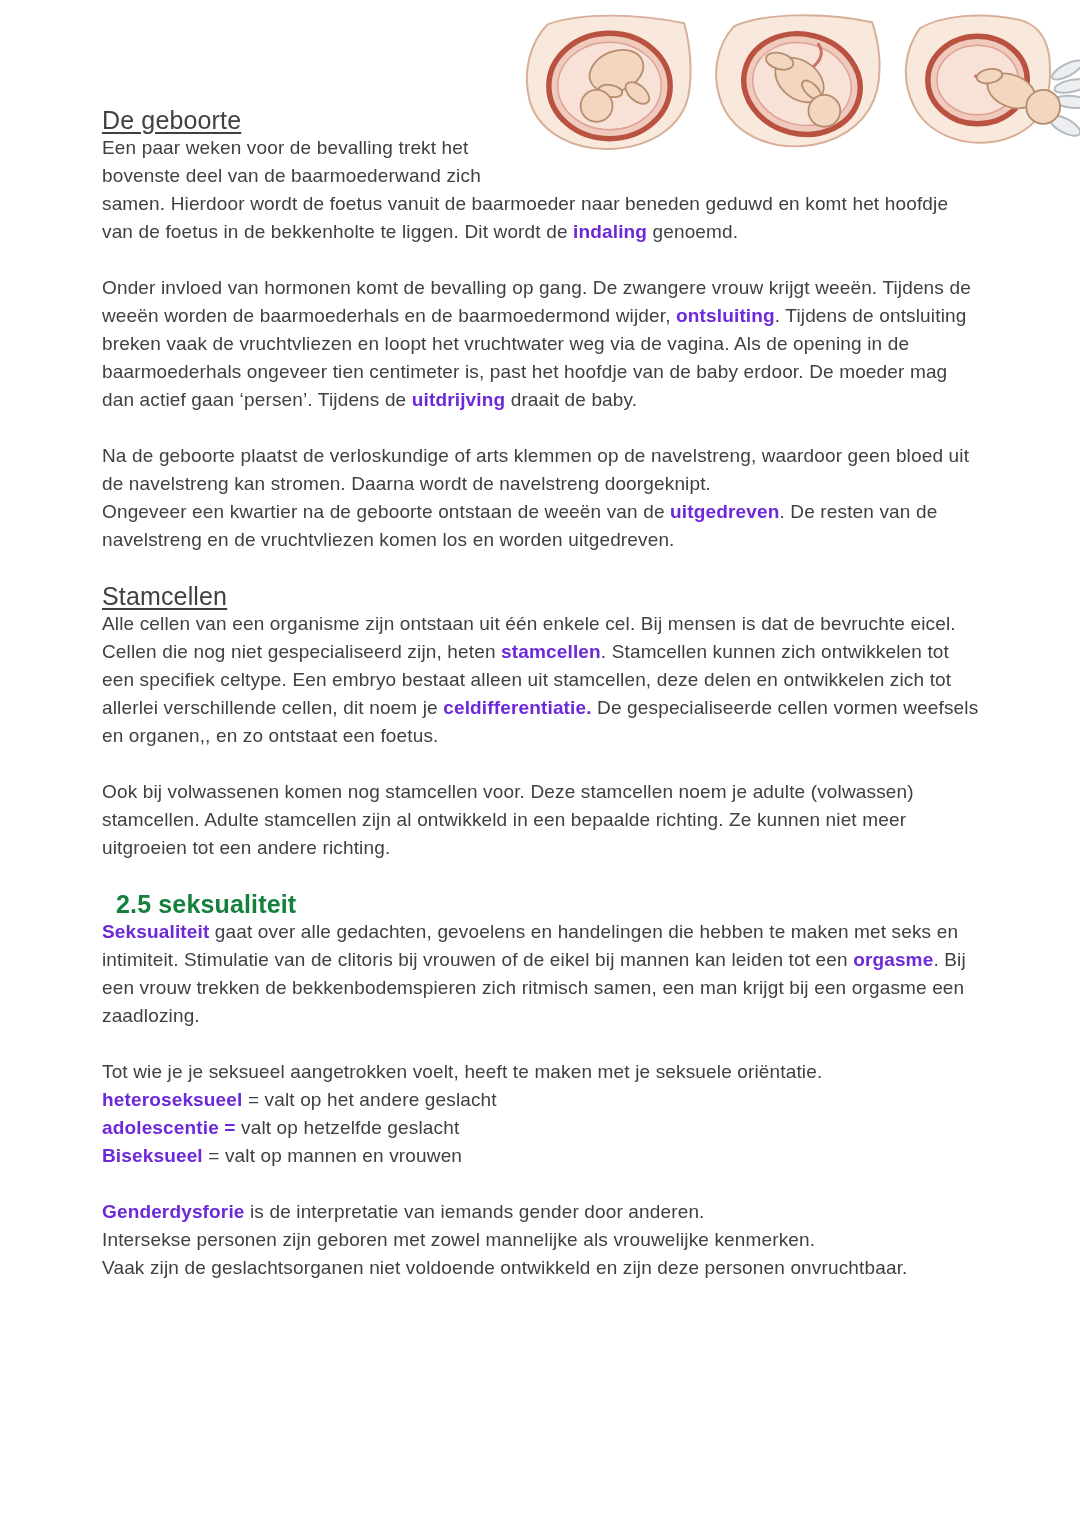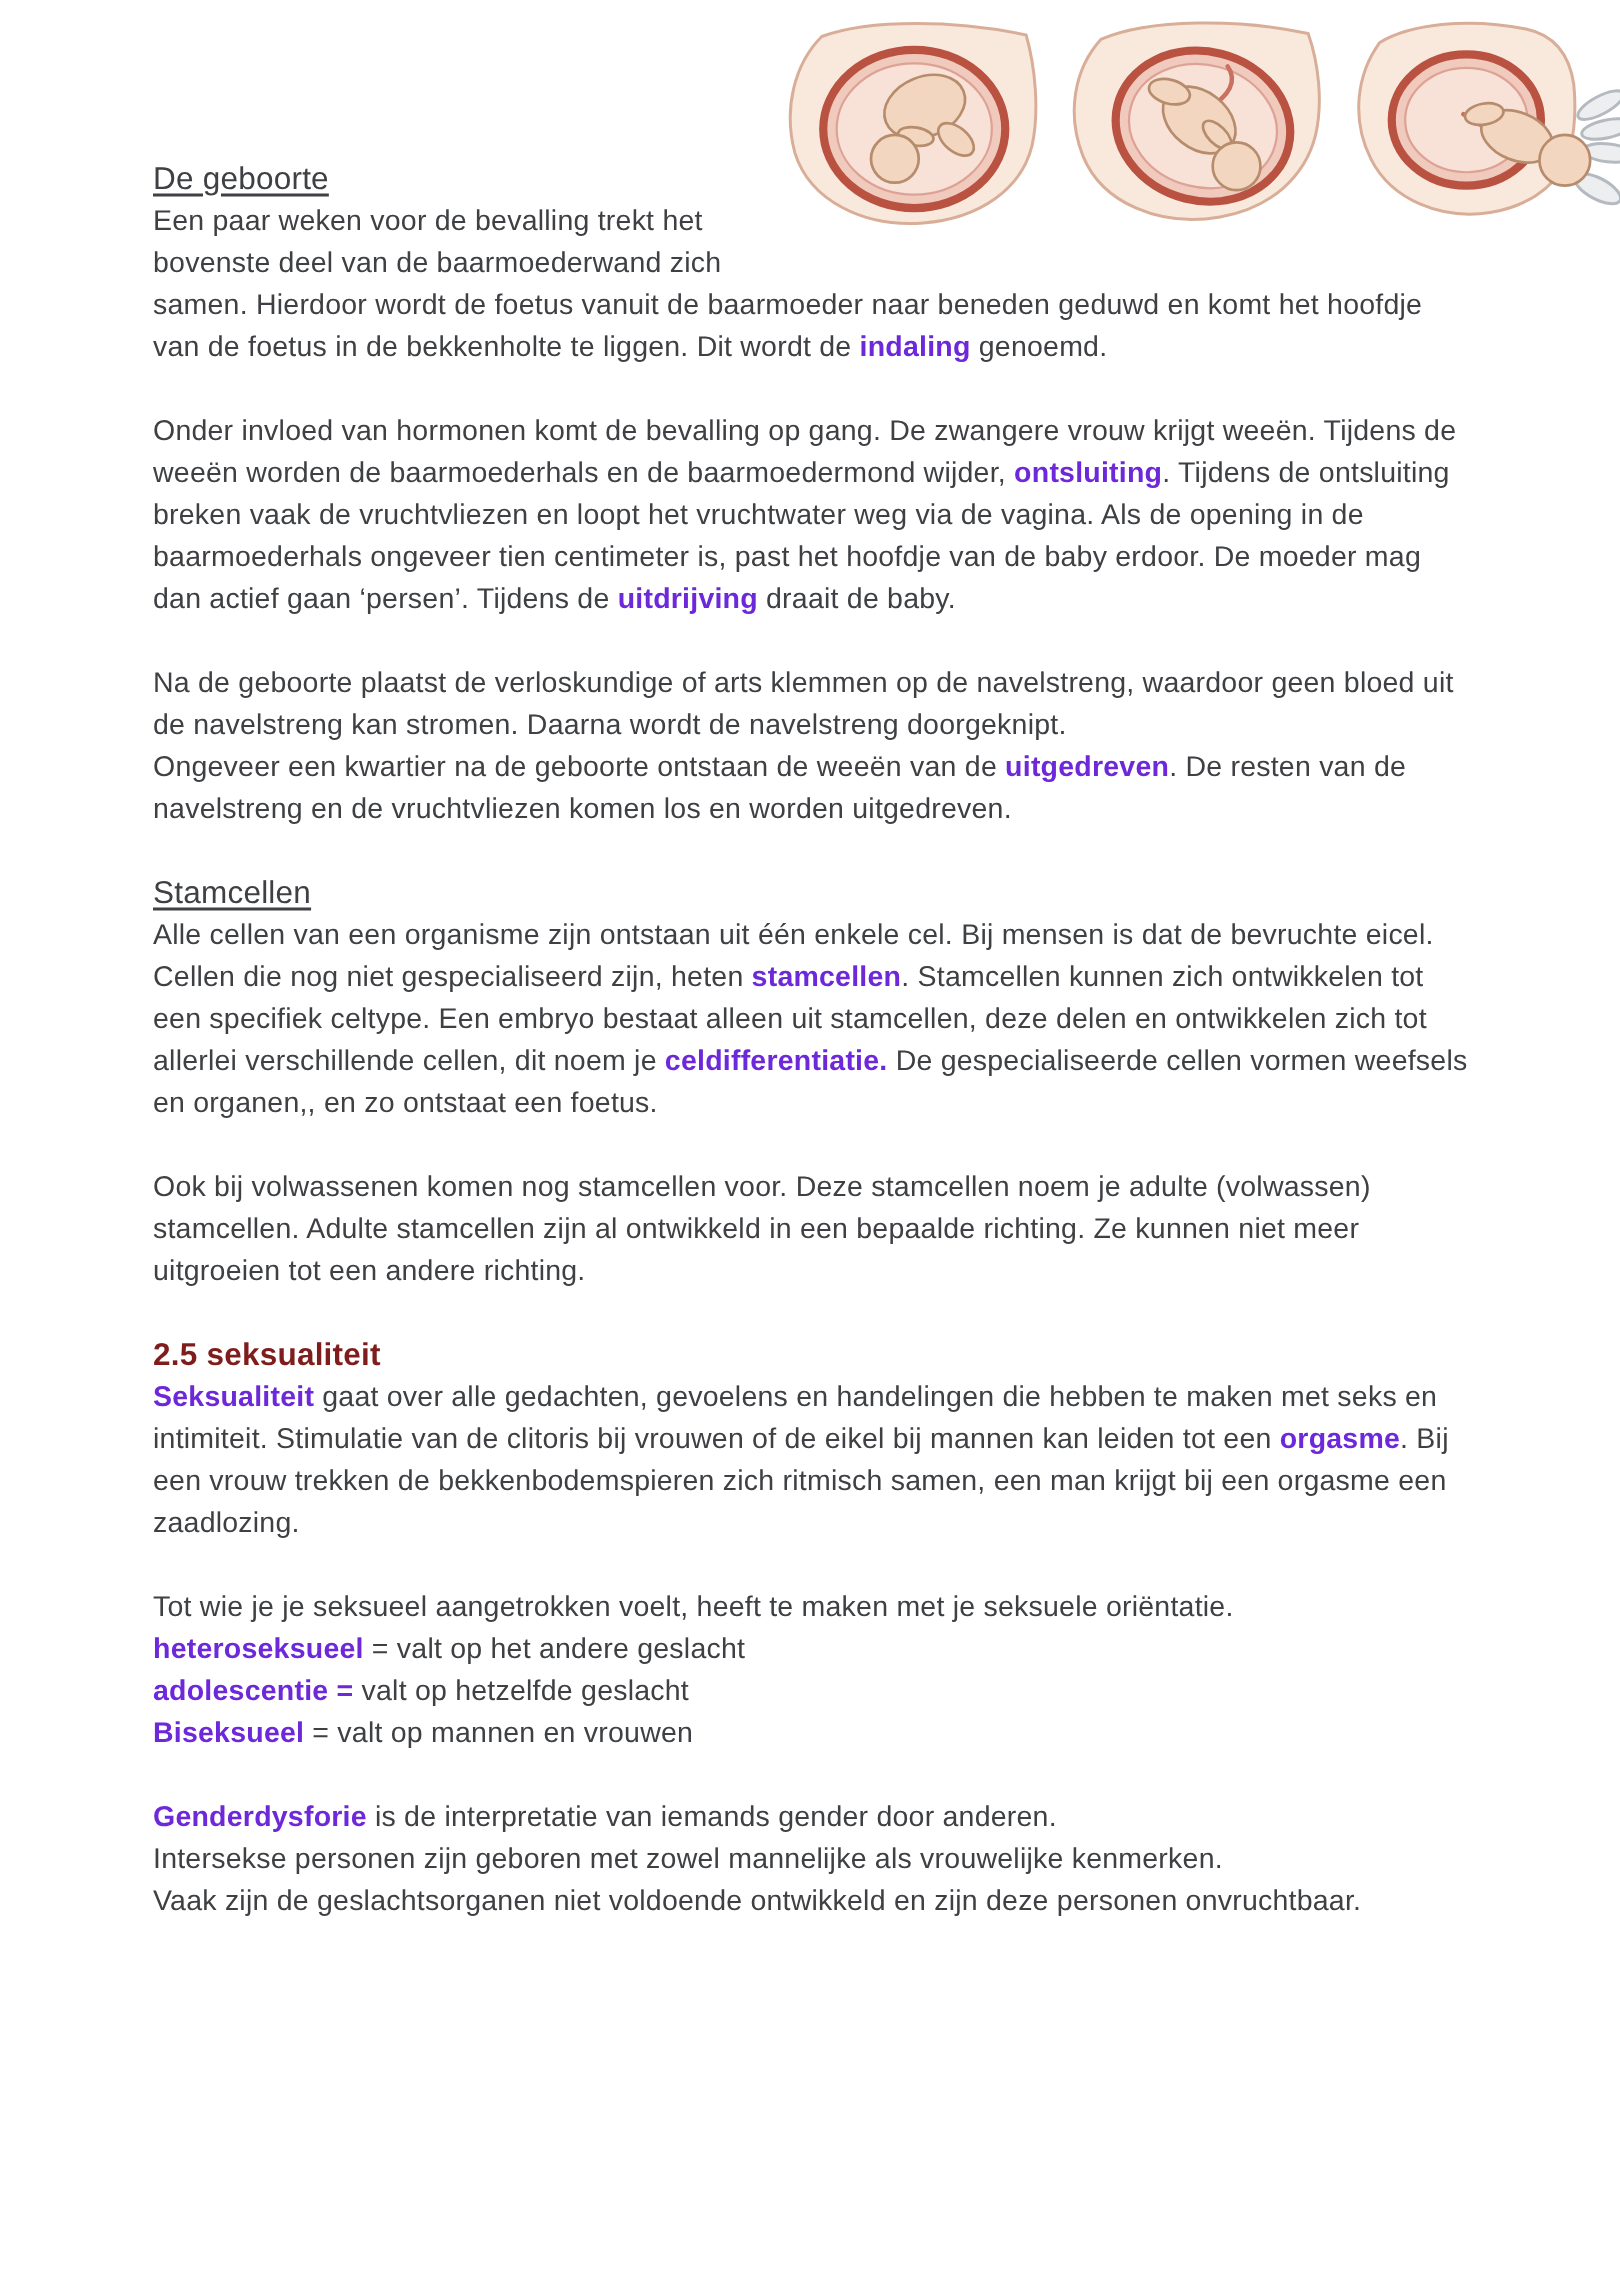--- a/index.html
+++ b/index.html
@@ -28,26 +28,26 @@
     top: 14px;
     right: 0;
     width: 562px;
     display: flex;
     gap: 6px;
     z-index: 1;
   }
   .illustrations svg { width: 184px; height: 140px; flex: 0 0 auto; }
   .float-spacer { float: right; width: 458px; height: 82px; }
   h2.heading {
-    font-size: 21px;
+    font-size: 25px;
     font-weight: 400;
     color: #3e4043;
   }
   h2.heading.underline { text-decoration: underline; text-underline-offset: 3px; }
-  h2.heading.bold { font-weight: 700; color: #7f1d1d; }
+  h2.heading.bold { font-weight: 700; color: #15803d; margin-left: 14px; }
   p.para { margin: 0 0 28px 0; }
   strong { font-weight: 700; color: #6d28d9; }
 
   
   .skin       { fill: #f9e9dd; stroke: #d9ae98; stroke-width: 2; }
   .womb-wall  { fill: #f0cabd; stroke: #ba5242; stroke-width: 5.5; }
   .womb-inner { fill: #f8e2d7; stroke: #dda295; stroke-width: 1.5; }
   .fetus      { fill: #f2d6bf; stroke: #b68c6d; stroke-width: 1.8; }
   .cord       { fill: none; stroke: #c9705f; stroke-width: 3; stroke-linecap: round; }
   .hand       { fill: #eceef0; stroke: #b4bac0; stroke-width: 2; }

